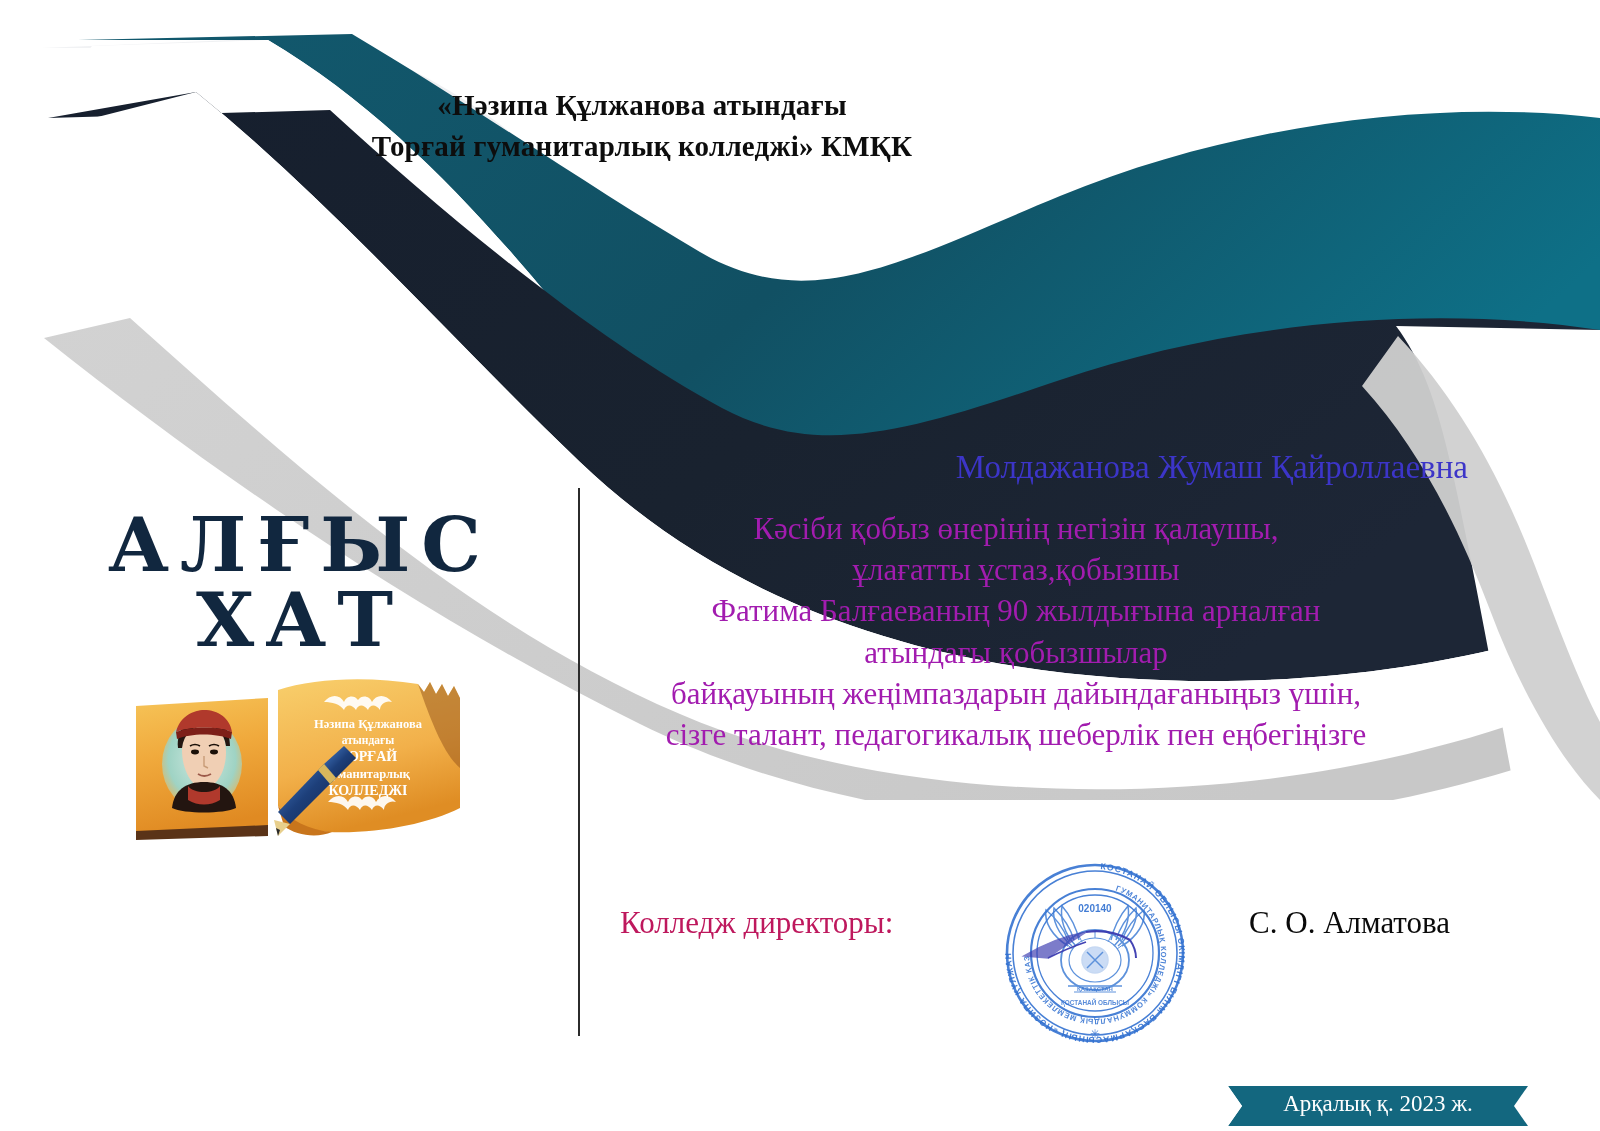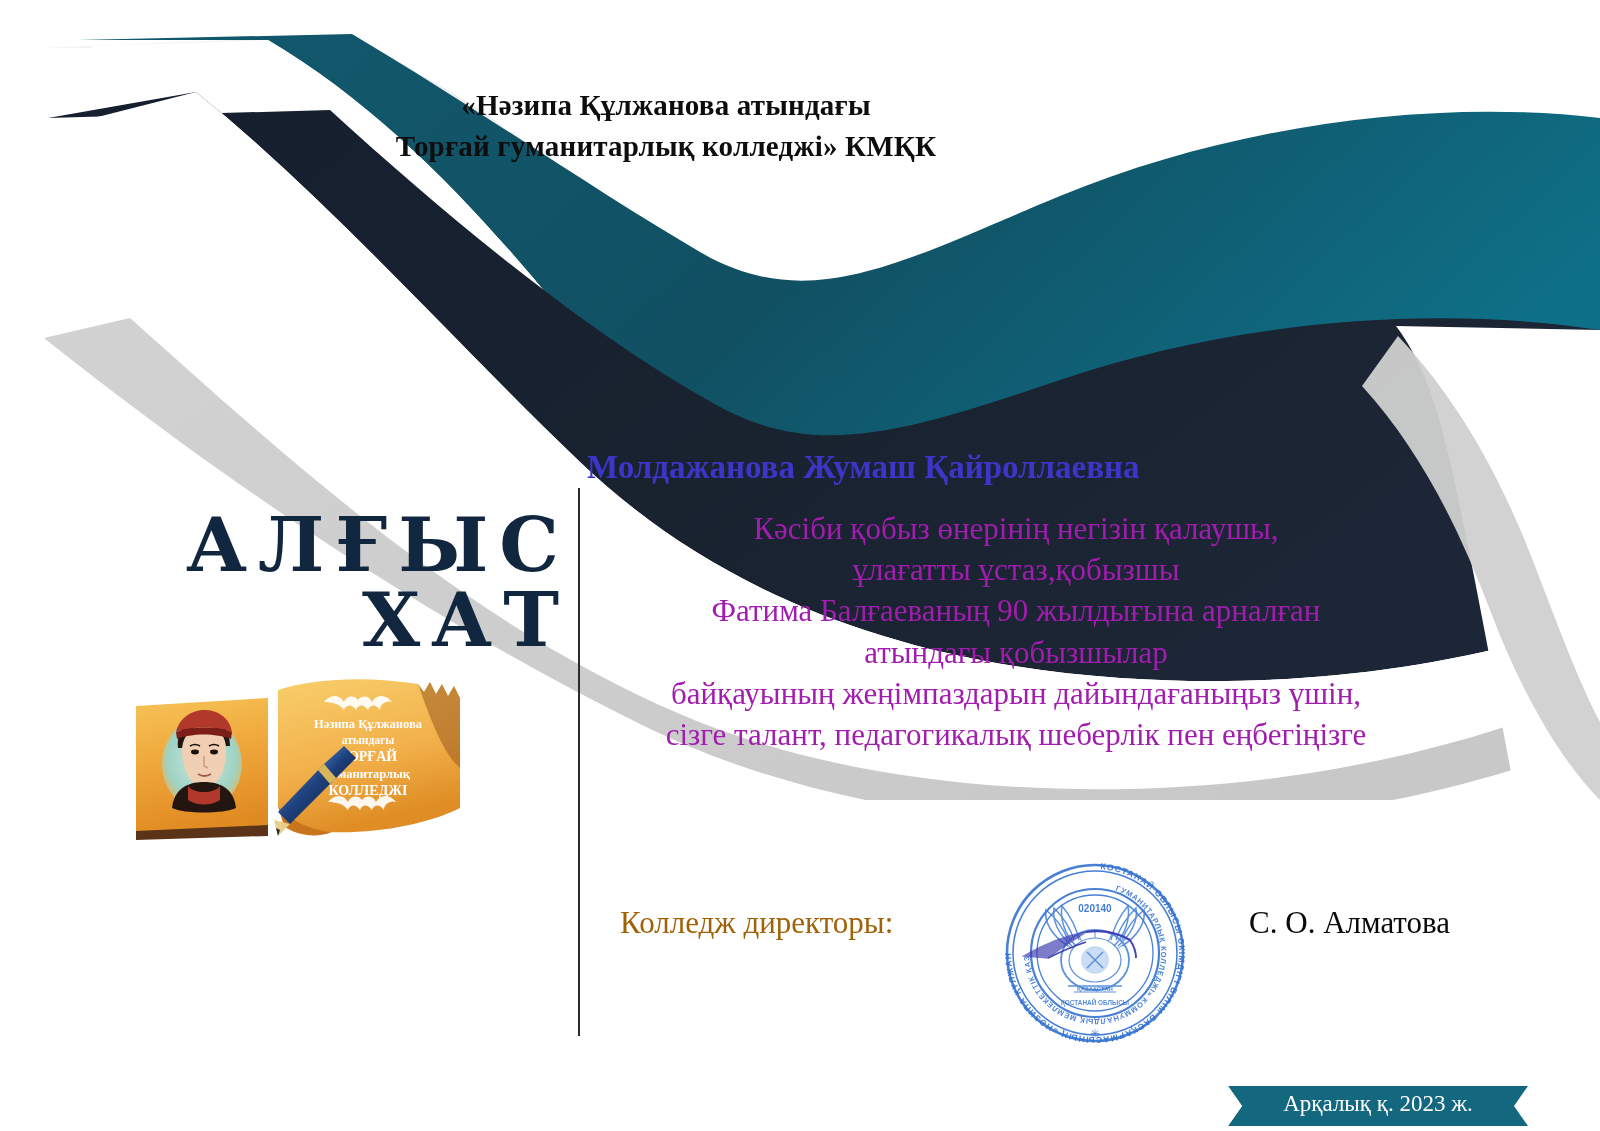--- a/index.html
+++ b/index.html
@@ -23,39 +23,39 @@
     position: absolute;
     left: 0; top: 0;
     width: 1600px;
     height: 800px;
     pointer-events: none;
   }
 
   
   #institution-title {
     position: absolute;
-    left: 316px;
+    left: 292px;
     top: 85px;
     width: 700px;
     text-align: center;
     font-size: 29px;
     font-weight: bold;
     line-height: 1.42;
     color: #0d0d0d;
     letter-spacing: 0.2px;
   }
   #institution-title .line { display: block; white-space: nowrap; }
 
   
   #award-title {
     position: absolute;
     left: 30px;
     top: 508px;
     width: 540px;
-    text-align: right;
+    text-align: center;
     font-family: "DejaVu Serif", "Liberation Serif", serif;
     font-size: 75px;
     font-weight: bold;
     letter-spacing: 11px;
     color: #11273f;
     line-height: 1;
   }
 
   #college-logo {
     position: absolute;
@@ -71,26 +71,26 @@
     left: 578px;
     top: 488px;
     width: 2px;
     height: 548px;
     background: #2b2b2b;
   }
 
   
   #recipient-name {
     position: absolute;
-    left: 587px;
+    left: 628px;
     top: 448px;
     width: 840px;
-    text-align: left;
+    text-align: right;
     font-size: 33px;
-    font-weight: bold;
+    font-weight: normal;
     color: #3c35c8;
     line-height: 1.2;
     white-space: nowrap;
   }
 
   #body-text {
     position: absolute;
     left: 586px;
     top: 508px;
     width: 860px;
@@ -107,21 +107,21 @@
     left: 600px;
     top: 905px;
     width: 860px;
     height: 50px;
   }
   #signature-label {
     position: absolute;
     left: 20px;
     top: 0;
     font-size: 31px;
-    color: #a16207;
+    color: #be185d;
     white-space: nowrap;
   }
   #signature-person {
     position: absolute;
     right: 10px;
     top: 0;
     font-size: 31px;
     color: #0a0a0a;
     white-space: nowrap;
   }

